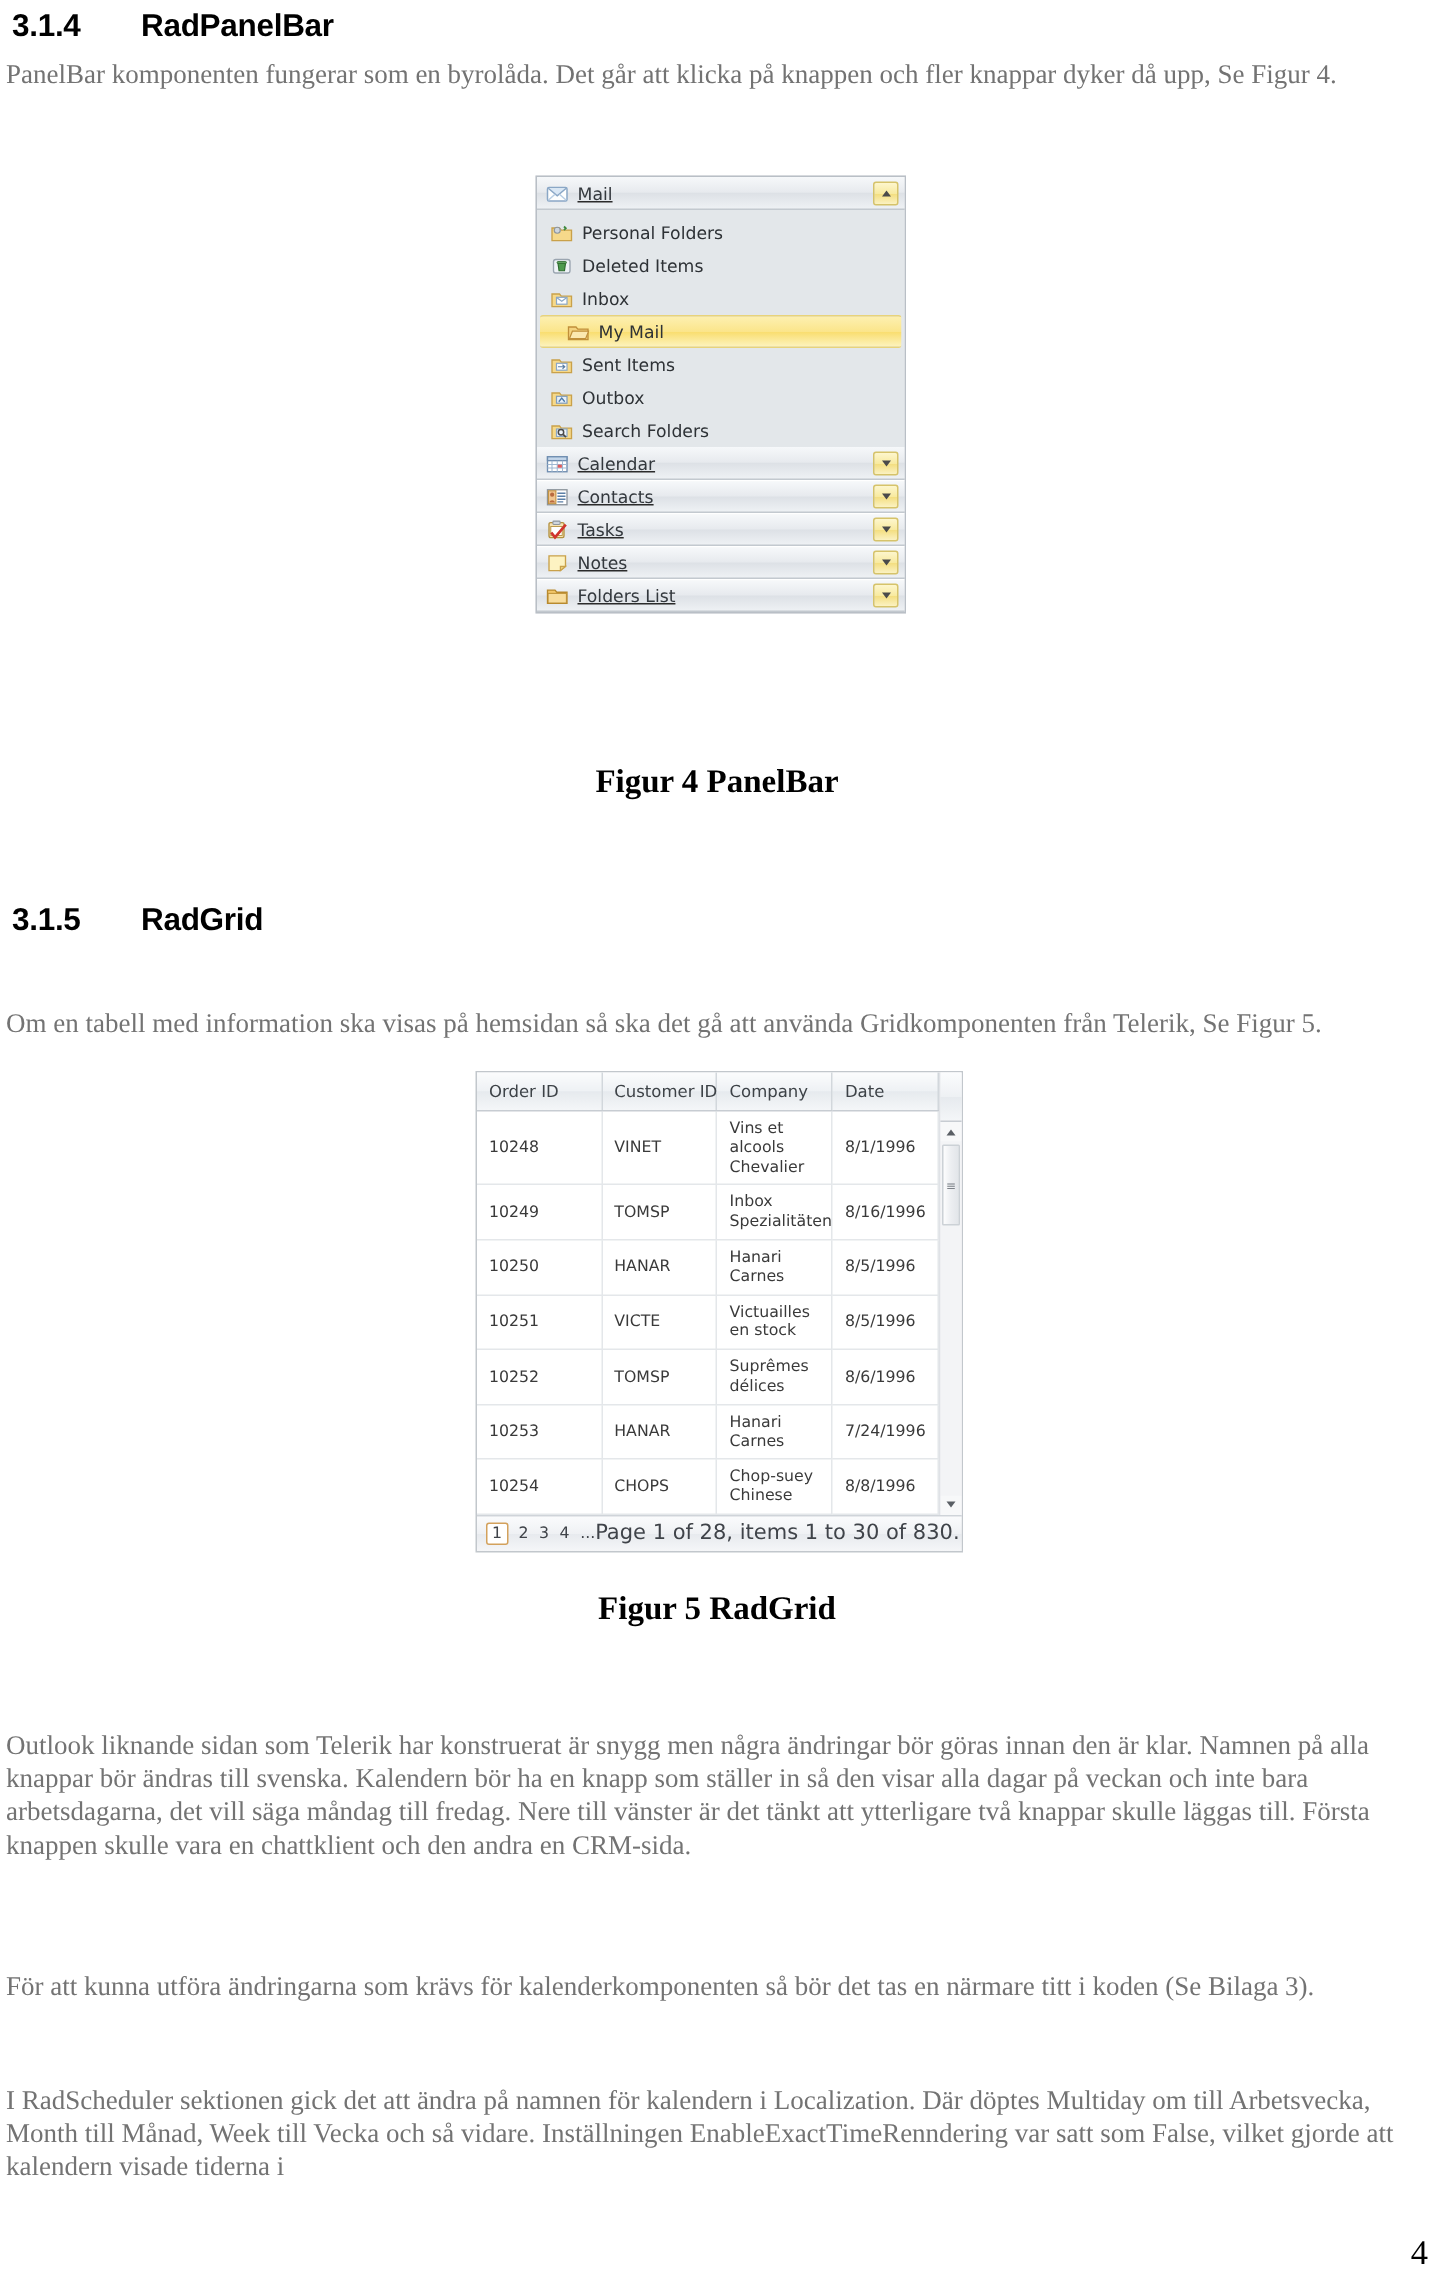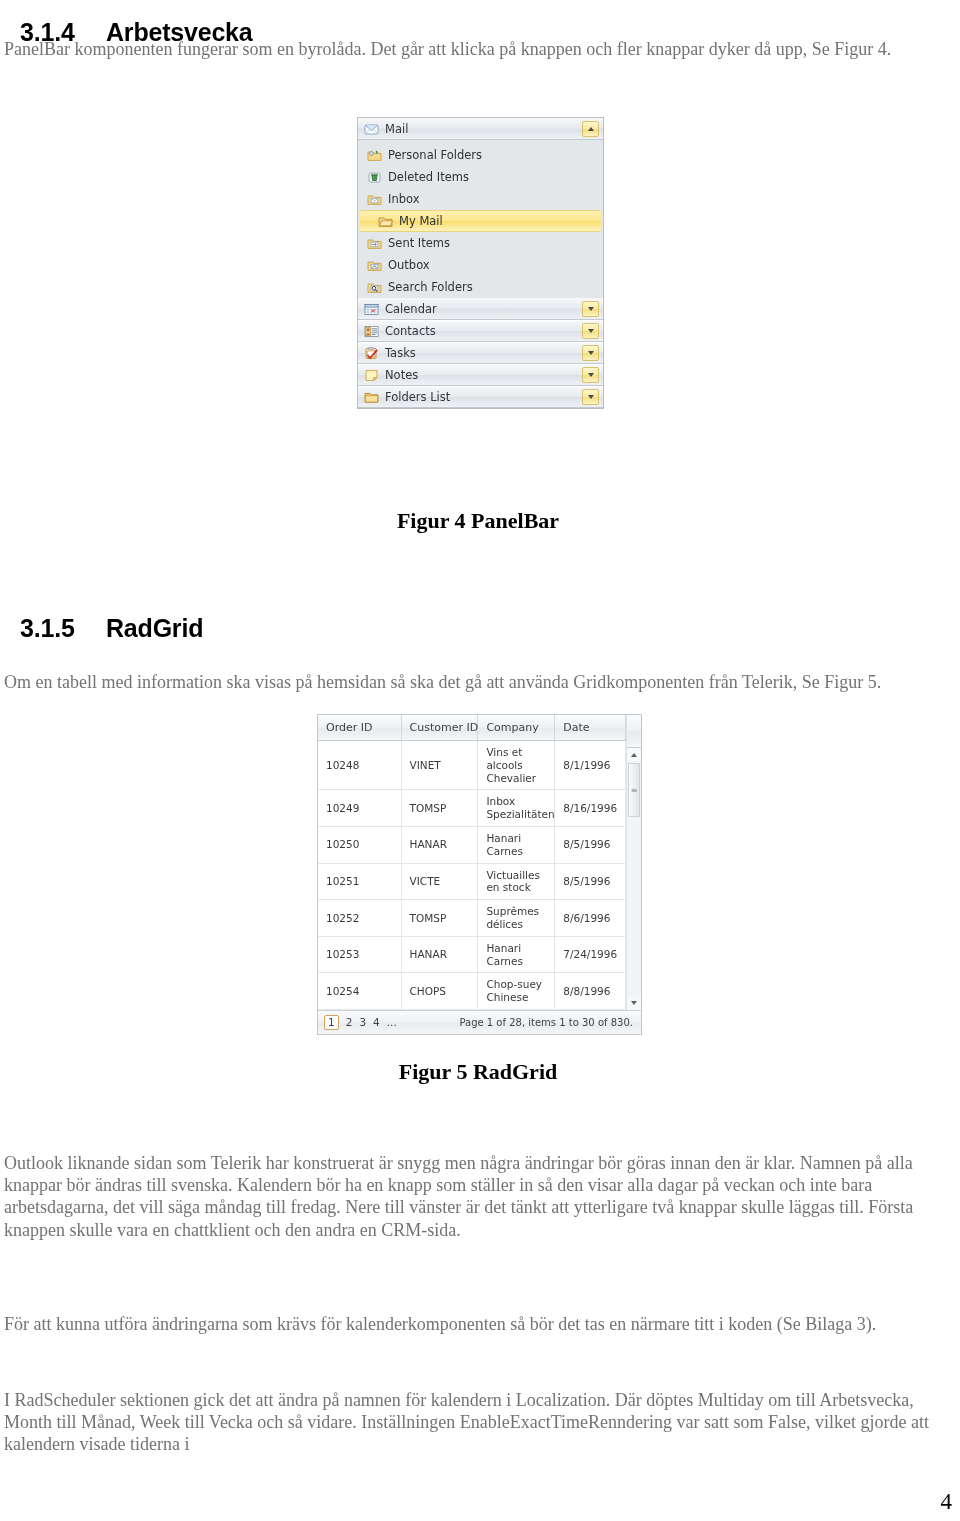--- a/index.html
+++ b/index.html
@@ -20,24 +20,24 @@
     width: 960px;
     height: 1521px;
     padding: 0;
     box-sizing: border-box;
   }
 
   
   .h3 {
     font-family: "Liberation Sans", "DejaVu Sans", sans-serif;
     font-weight: bold;
-    font-size: 25px;
+    font-size: 21px;
     letter-spacing: -0.2px;
     color: #000;
-    margin: 16px;
+    margin: 4px;
     padding: 0;
     display: flex;
     align-items: flex-start;
   }
   .h3 .num { width: 86px; display: inline-block; }
 
   
   .p {
     font-family: "Liberation Serif", "DejaVu Serif", serif;
     font-size: 18px;
@@ -79,20 +79,21 @@
   }
   .pb-header {
     position: relative;
     height: 22px;
     display: flex;
     align-items: center;
     padding: 0 4px 0 6px;
     background: linear-gradient(to bottom, #f6f8fa 0%, #e7eaee 48%, #dde1e6 52%, #eef1f4 100%);
     border-bottom: 1px solid #c3c9cf;
     box-sizing: border-box;
+    text-decoration: underline;
   }
   .pb-header.first { border-top: none; }
   .pb-header + .pb-header { border-top: 1px solid #ffffff; }
   .pb-title {
     flex: 1 1 auto;
     padding-left: 6px;
     font-size: 11.5px;
     color: #33383d;
     white-space: nowrap;
   }
@@ -253,31 +254,31 @@
   }
   .pager-pages { display: flex; align-items: center; gap: 7px; }
   .pager-num { color: #3f4349; font-size: 10.5px; }
   .pager-num.current {
     border: 1px solid #d3a15c;
     background: #ffffff;
     padding: 0px 3px;
     border-radius: 2px;
     line-height: 13px;
   }
-  .pager-info { margin-left: auto; font-size: 10px; color: #3f4349; white-space: nowrap; }
+  .pager-info { margin-left: auto; font-size: 14px; color: #3f4349; white-space: nowrap; }
 </style>
 </head>
 <body>
 
 <div class="page">
 
   <div style="position:absolute; left:4px; top:2px; width:952px;">
     <div class="h3">
       <span class="num">3.1.4</span>
-      <span>Arbetsvecka</span>
+      <span>RadPanelBar</span>
     </div>
   </div>
 
   <div style="position:absolute; left:4px; top:38px; width:948px;">
     <p class="p">PanelBar komponenten fungerar som en byrolåda. Det går att klicka på knappen och fler knappar dyker då upp, Se Figur 4.</p>
   </div>
 
   <div class="panelbar">
 
     <div class="pb-header first">

